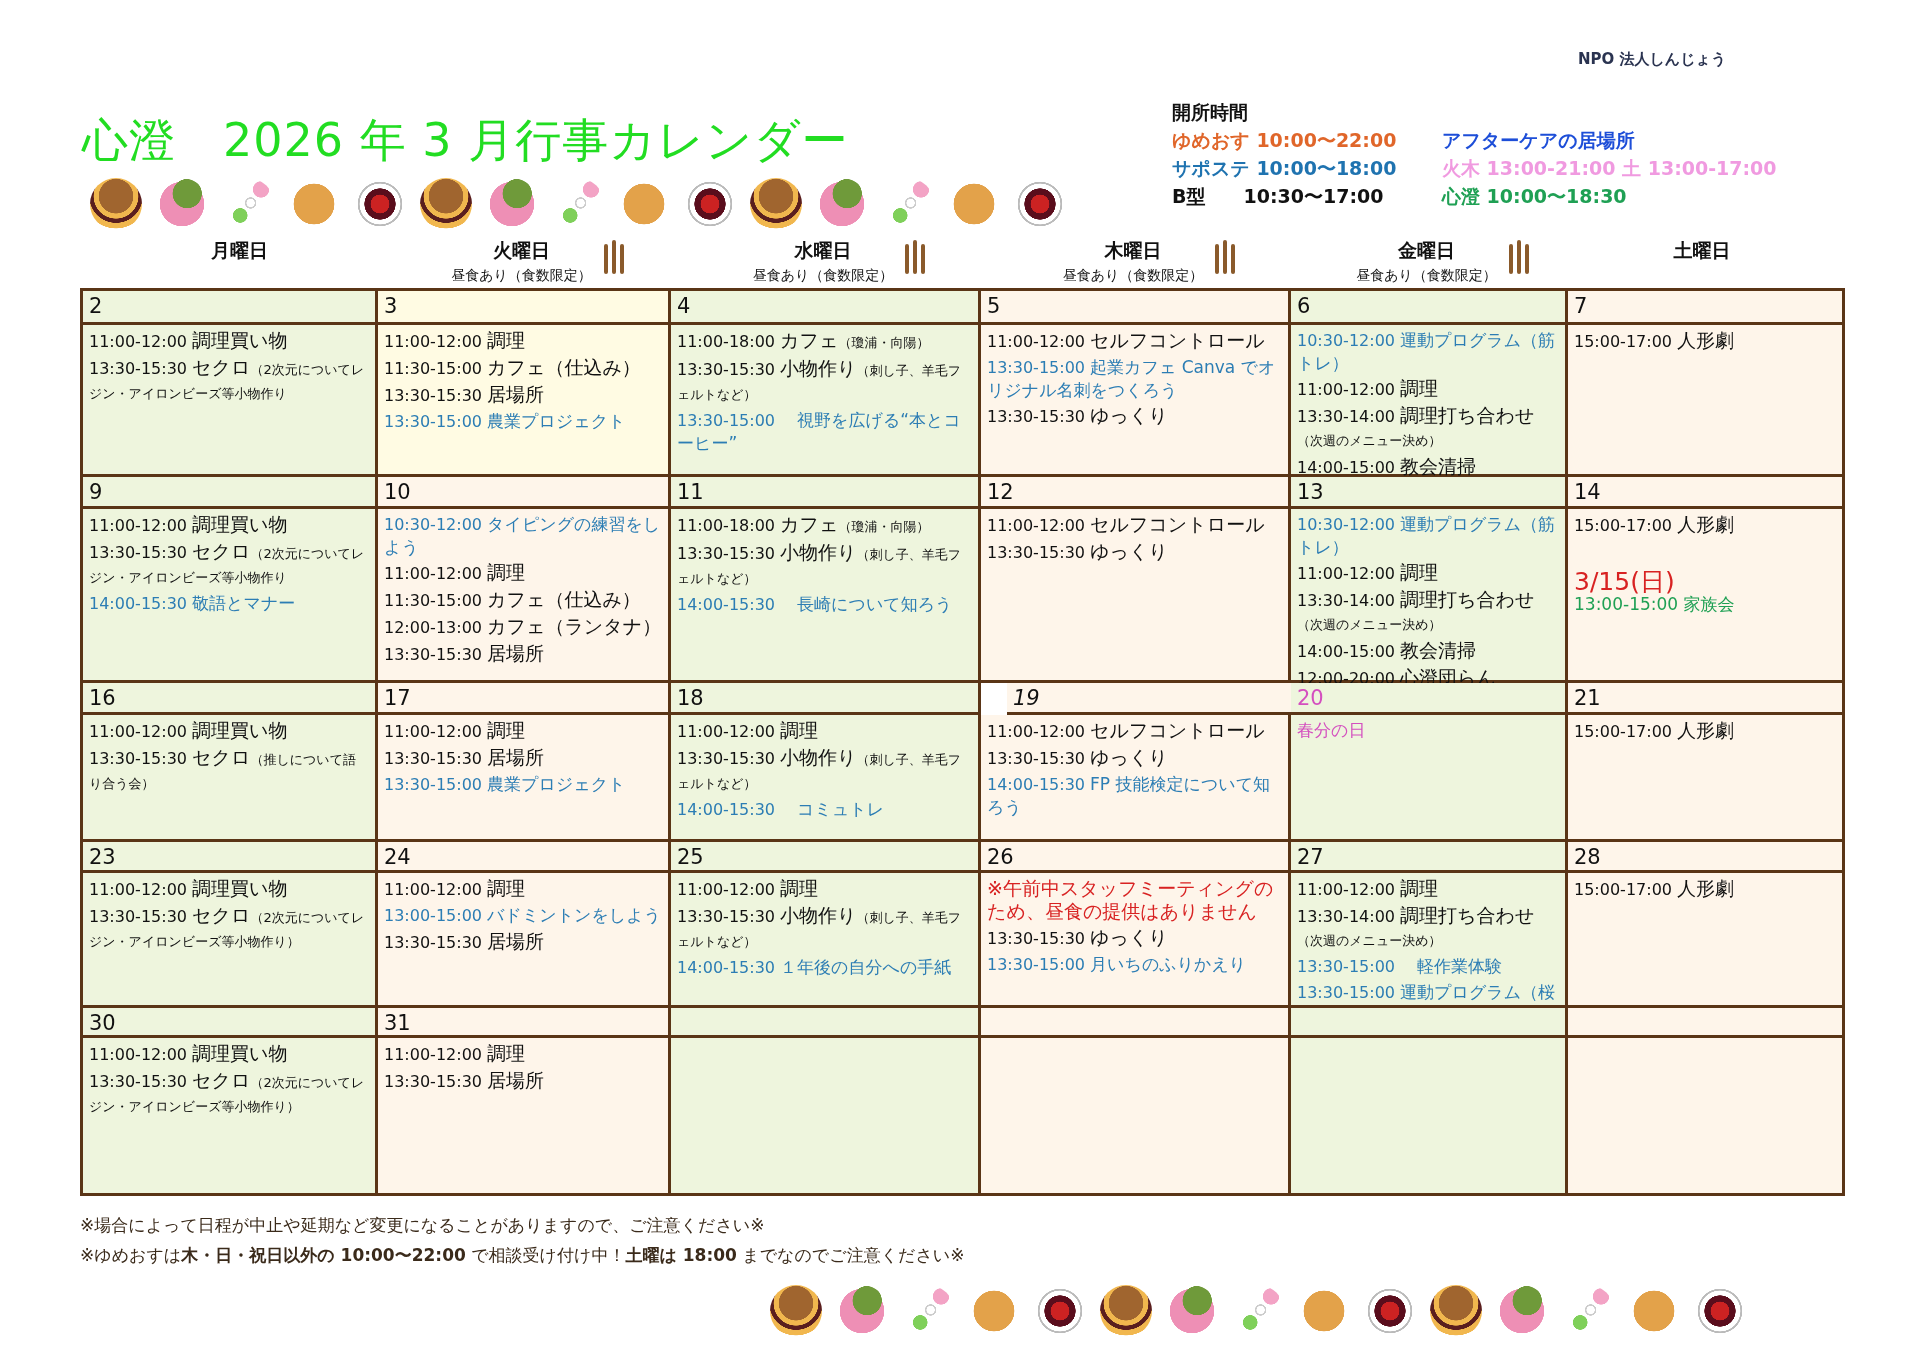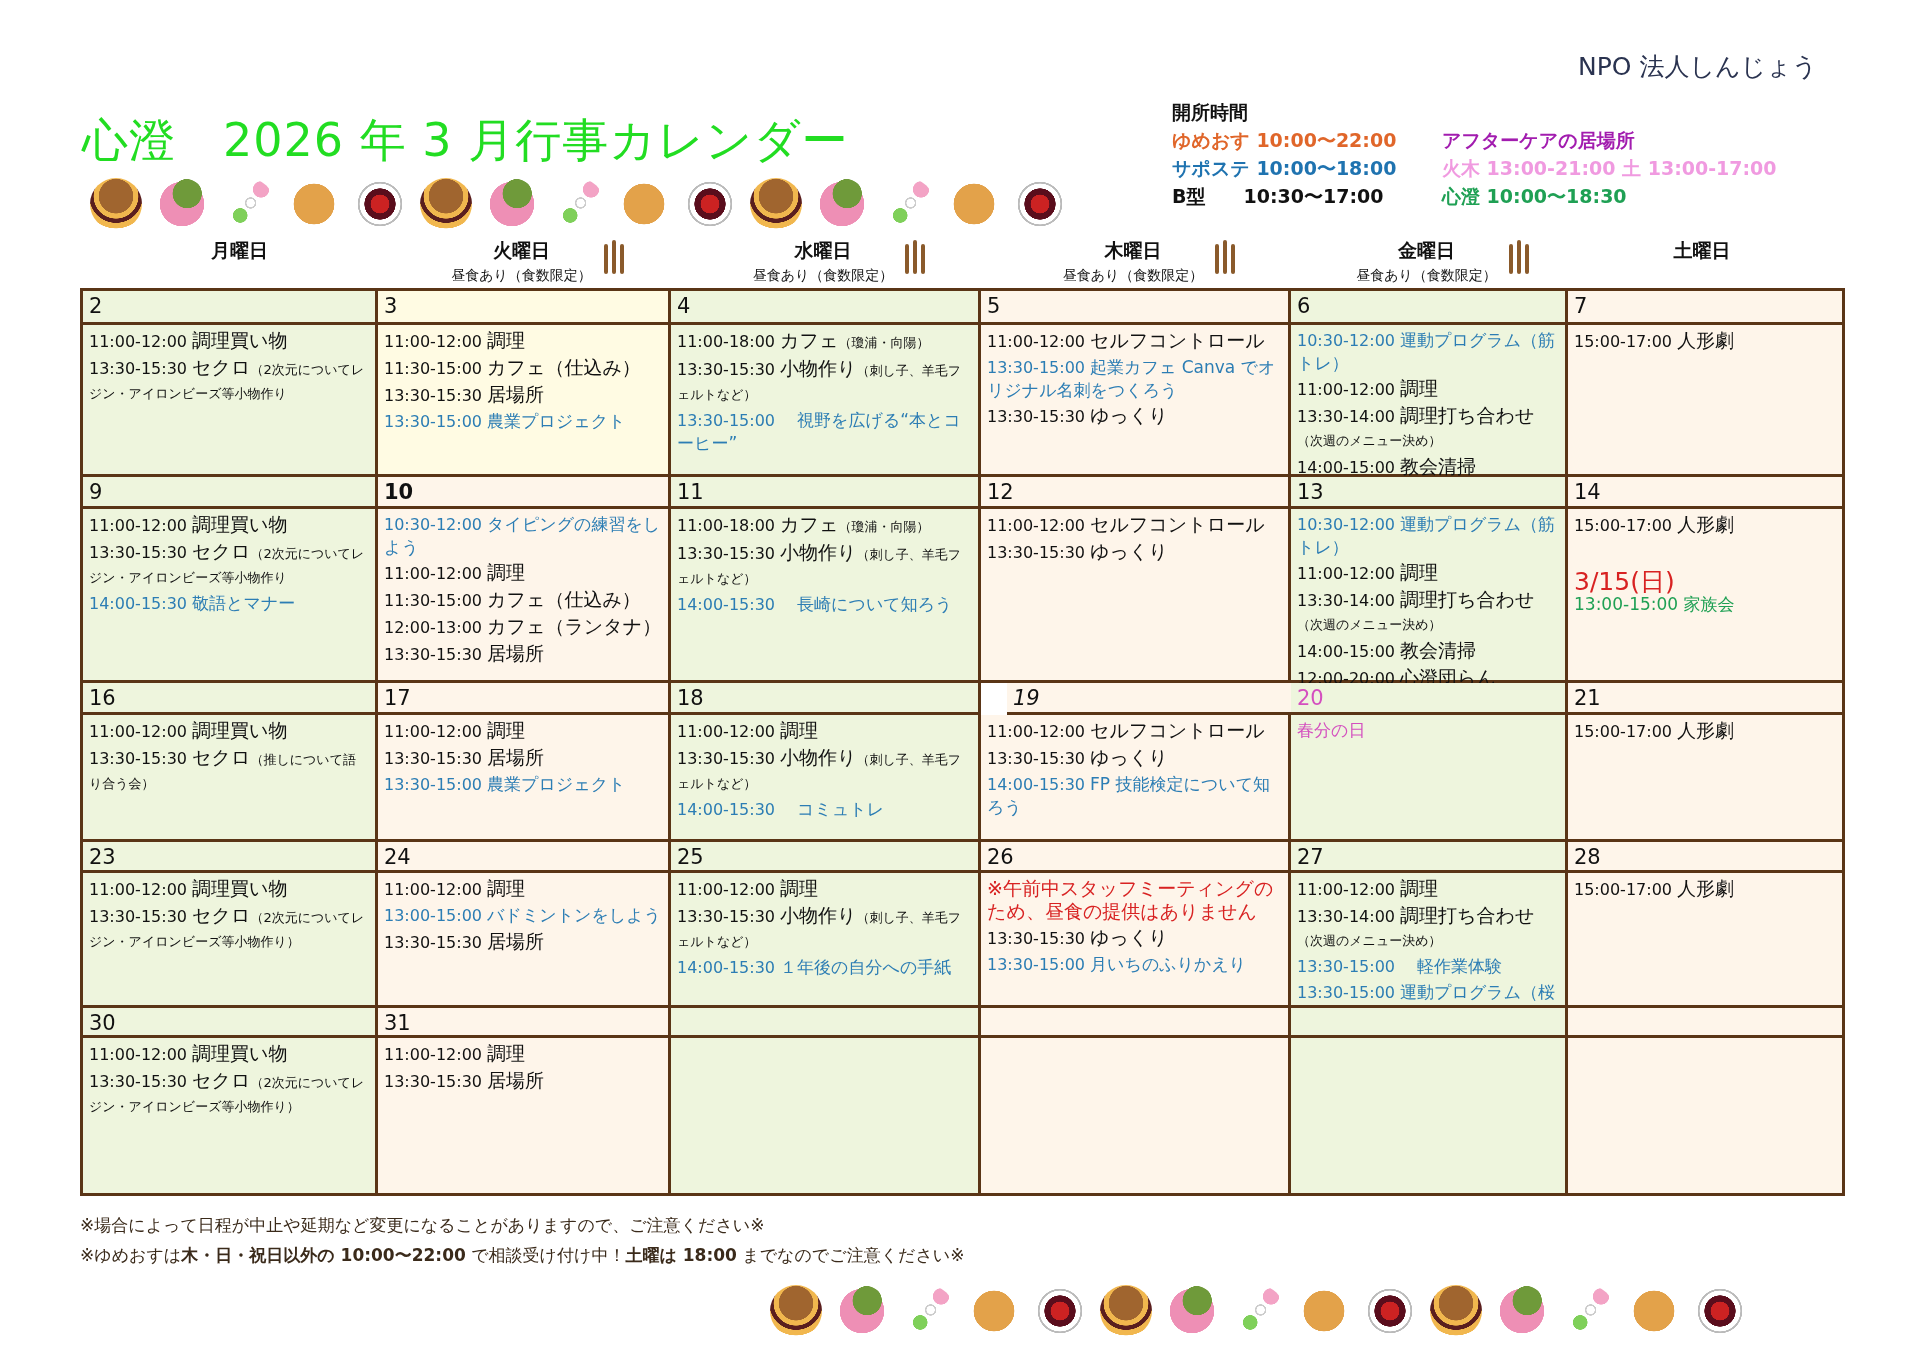--- a/index.html
+++ b/index.html
@@ -1,17 +1,17 @@
 <!DOCTYPE html>
 <html><head>
 <meta charset="utf-8">
 <style>
   html,body{margin:0;padding:0;background:#ffffff;}
   body{width:1920px;height:1357px;position:relative;overflow:hidden;font-family:"DejaVu Sans","Liberation Sans",sans-serif;color:#111;}
-  .org{position:absolute;left:1578px;top:50px;font-size:25px;color:#2a3350;}
+  .org{position:absolute;left:1578px;top:50px;font-size:15px;color:#2a3350;font-weight:bold;}
   .title{position:absolute;left:82px;top:110px;font-size:46px;color:#22dd22;letter-spacing:1px;font-family:"DejaVu Sans",sans-serif;}
   .hours{position:absolute;left:1172px;top:98px;font-size:19px;font-weight:bold;line-height:28px;}
   .hours .h-title{color:#111;}
   .hours .row{display:flex;}
   .hours .c1{width:270px;}
   .sweets{position:absolute;display:flex;gap:14px;}
   .sweet{width:52px;height:52px;border-radius:50%;position:relative;}
   .s-dora{background:radial-gradient(circle at 50% 35%,#a0652f 0 40%,#f1b74e 41% 52%,#5a1e1e 53% 62%,#f1b74e 63% 75%,transparent 76%);}
   .s-sakura{background:radial-gradient(circle at 60% 30%,#6f9a3a 0 30%,transparent 31%),radial-gradient(circle,#ee8fb5 0 60%,transparent 61%);}
   .s-dango{background:radial-gradient(circle at 75% 22%,#f3a3c5 0 14%,transparent 15%),radial-gradient(circle at 55% 48%,#fff 0 10%,#ccc 11% 14%,transparent 15%),radial-gradient(circle at 35% 72%,#7fd05a 0 14%,transparent 15%);}
@@ -46,21 +46,21 @@
 <body>
 
 <div class="org">NPO 法人しんじょう</div>
 
 <div class="title">心澄　2026 年 3 月行事カレンダー</div>
 
 <div class="hours">
   <div class="h-title">開所時間</div>
   <div class="row">
     <span class="c1" style="color:#e0662a">ゆめおす 10:00〜22:00</span>
-    <span style="color:#a21caf">アフターケアの居場所</span>
+    <span style="color:#1d4ed8">アフターケアの居場所</span>
   </div>
   <div class="row">
     <span class="c1" style="color:#1f73b0">サポステ 10:00〜18:00</span>
     <span style="color:#f09ae0">火木 13:00-21:00 土 13:00-17:00</span>
   </div>
   <div class="row">
     <span class="c1" style="color:#111">B型　　10:30〜17:00</span>
     <span style="color:#1fa054">心澄 10:00〜18:30</span>
   </div>
 </div>
@@ -182,21 +182,21 @@
     <div class="cell datecell p last" style="left: 1485px; top: 0px; width: 274px; height: 34px;"><span>7</span></div>
     <div class="cell p last" style="left: 1485px; top: 34px; width: 274px; height: 152px;">
       <div class="ev"><span class="t">15:00-17:00 </span><span class="n">人形劇</span></div>
     </div>
     <div class="cell datecell g" style="left: 0px; top: 186px; width: 295px; height: 32px;"><span>9</span></div>
     <div class="cell g" style="left: 0px; top: 218px; width: 295px; height: 174px;">
       <div class="ev"><span class="t">11:00-12:00 </span><span class="n">調理買い物</span></div>
       <div class="ev"><span class="t">13:30-15:30 </span><span class="n">セクロ</span><span class="s">（2次元についてレジン・アイロンビーズ等小物作り</span></div>
       <div class="ev blue"><span class="t">14:00-15:30 </span><span class="n" style="font-size: 17px;">敬語とマナー</span></div>
     </div>
-    <div class="cell datecell p" style="left: 295px; top: 186px; width: 293px; height: 32px; font-weight: bold;"><span>10</span></div>
+    <div class="cell datecell p" style="left: 295px; top: 186px; width: 293px; height: 32px;"><span>10</span></div>
     <div class="cell p" style="left: 295px; top: 218px; width: 293px; height: 174px;">
       <div class="ev blue"><span class="t">10:30-12:00 </span><span class="n" style="font-size: 17px;">タイピングの練習をしよう</span></div>
       <div class="ev"><span class="t">11:00-12:00 </span><span class="n">調理</span></div>
       <div class="ev"><span class="t">11:30-15:00 </span><span class="n">カフェ（仕込み）</span></div>
       <div class="ev"><span class="t">12:00-13:00 </span><span class="n">カフェ（ランタナ）</span></div>
       <div class="ev"><span class="t">13:30-15:30 </span><span class="n">居場所</span></div>
     </div>
     <div class="cell datecell g" style="left: 588px; top: 186px; width: 310px; height: 32px;"><span>11</span></div>
     <div class="cell g" style="left: 588px; top: 218px; width: 310px; height: 174px;">
       <div class="ev"><span class="t">11:00-18:00 </span><span class="n">カフェ</span><span class="s">（瓊浦・向陽）</span></div>

